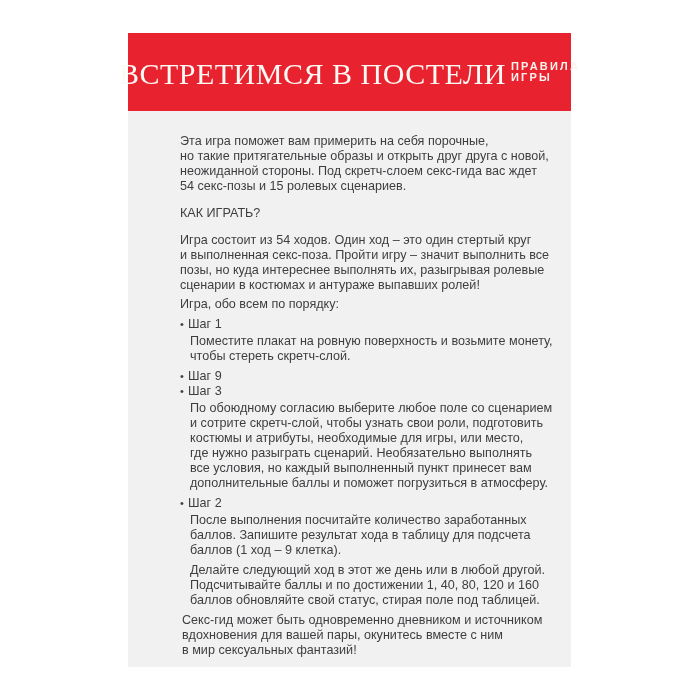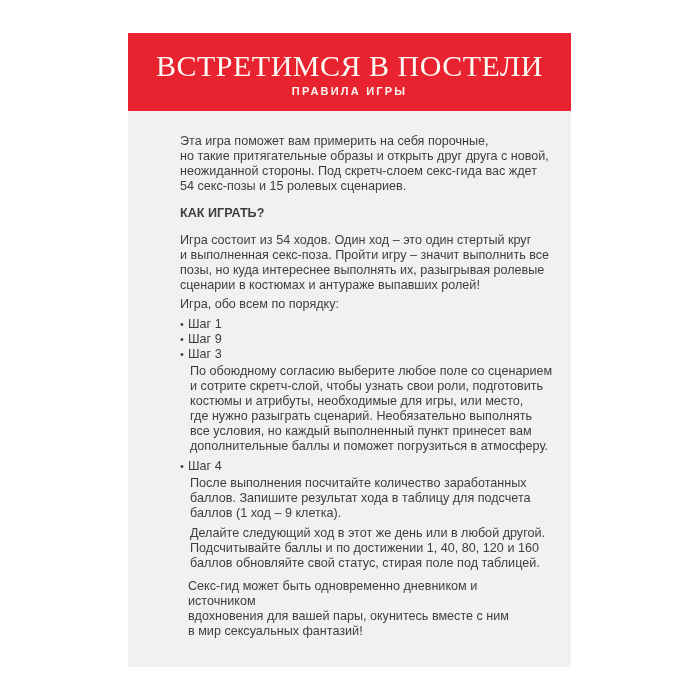--- a/index.html
+++ b/index.html
@@ -13,21 +13,21 @@
   .card {
     position: absolute;
     left: 128px; top: 33px;
     width: 443px; height: 634px;
     background: #f1f1f2;
   }
   .band {
     height: 78px;
     background: #e8232f;
     display: flex;
-    flex-direction: column;
+    flex-direction: row;
     align-items: center;
     justify-content: center;
     gap: 5px;
   }
   .title {
     font-family: "Liberation Serif", "DejaVu Serif", serif;
     color: #fdf9f4;
     font-size: 30px;
     line-height: 30px;
     letter-spacing: 0.5px;
@@ -43,36 +43,36 @@
     font-weight: 700;
   }
   .bodytext {
     padding: 23px 18px 0 52px;
     color: #3e3e40;
     font-size: 12.6px;
     line-height: 15px;
   }
   .pre { white-space: pre-line; }
   .intro { margin: 0 0 12px 0; }
-  .h2 { margin: 8px 0 1px 0; font-weight: 700; }
+  .h2 { margin: 8px 0 1px 0; font-weight: 400; }
   .howto-body { margin: 12px 0 4px 0; }
   .leadin { margin: 0 0 5px 0; }
   .step-label {
     display: flex;
     align-items: baseline;
     margin: 0;
   }
   .bullet {
     width: 8px;
     font-size: 11px;
     color: #3e3e40;
   }
   .step-text { margin: 2px 0 5px 10px; }
   .step-text2 { margin: 5px 0 5px 10px; }
-  .outro { margin: 8px; }
+  .outro { margin: 2px; }
 </style>
 </head>
 <body>
 
 <div class="card">
 
   <div class="band">
     <div class="title">ВСТРЕТИМСЯ В ПОСТЕЛИ</div>
     <div class="subtitle">ПРАВИЛА ИГРЫ</div>
   </div>
@@ -89,20 +89,22 @@
 и выполненная секс-поза. Пройти игру – значит выполнить все
 позы, но куда интереснее выполнять их, разыгрывая ролевые
 сценарии в костюмах и антураже выпавших ролей!</p>
     <p class="leadin">Игра, обо всем по порядку:</p>
 
     <div>
       <div class="step-label">
         <span class="bullet">•</span>
         <span>Шаг 1</span>
       </div>
+      <p class="pre step-text">Поместите плакат на ровную поверхность и возьмите монету,
+чтобы стереть скретч-слой.</p>
     </div>
 
     <div>
       <div class="step-label">
         <span class="bullet">•</span>
         <span>Шаг 9</span>
       </div>
     </div>
 
     <div>
@@ -114,21 +116,21 @@
 и сотрите скретч-слой, чтобы узнать свои роли, подготовить
 костюмы и атрибуты, необходимые для игры, или место,
 где нужно разыграть сценарий. Необязательно выполнять
 все условия, но каждый выполненный пункт принесет вам
 дополнительные баллы и поможет погрузиться в атмосферу.</p>
     </div>
 
     <div>
       <div class="step-label">
         <span class="bullet">•</span>
-        <span>Шаг 4</span>
+        <span>Шаг 2</span>
       </div>
       <p class="pre step-text">После выполнения посчитайте количество заработанных
 баллов. Запишите результат хода в таблицу для подсчета
 баллов (1 ход – 9 клетка).</p>
       <p class="pre step-text2">Делайте следующий ход в этот же день или в любой другой.
 Подсчитывайте баллы и по достижении 1, 40, 80, 120 и 160
 баллов обновляйте свой статус, стирая поле под таблицей.</p>
     </div>
 
     <p class="pre outro">Секс-гид может быть одновременно дневником и источником

